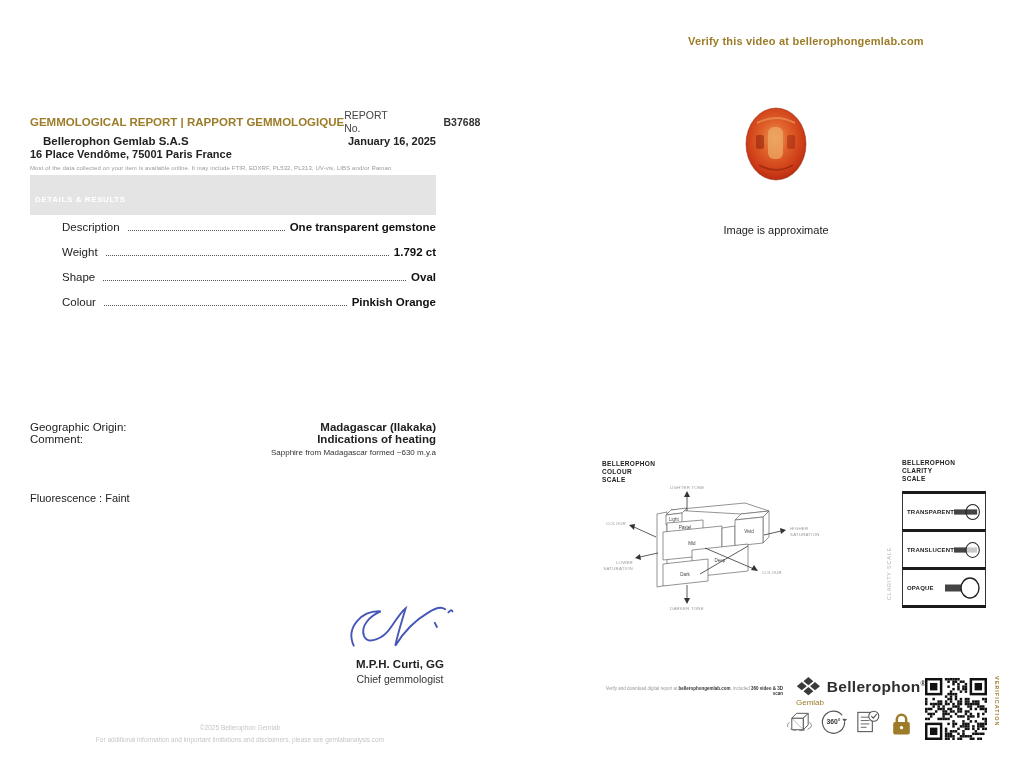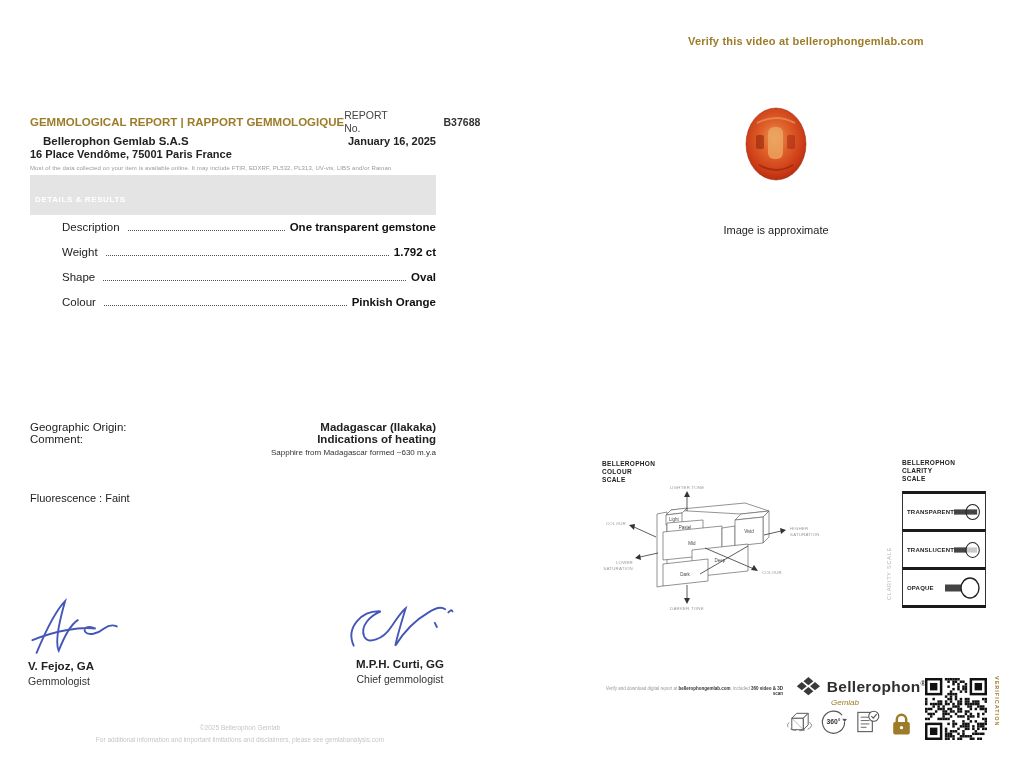--- a/index.html
+++ b/index.html
@@ -80,21 +80,21 @@
     height: 38px; display: flex; align-items: center; justify-content: space-between; padding: 0 4px; }
   .clarity-label { font-size: 6px; font-weight: 700; letter-spacing: .2px; color: #222; }
   
   .verif-note { position: absolute; top: 686px; left: 595px; width: 188px; text-align: right;
     font-size: 4.5px; color: #999; }
   .verif-note b { color: #333; }
   .brand { position: absolute; top: 676px; left: 796px; width: 130px; }
   .brand-row { display: flex; align-items: center; }
   .brand-word { font-size: 15.5px; font-weight: 600; color: #2e2e2e; letter-spacing: .3px; margin-left: 6px; }
   .brand-reg { font-size: 7px; vertical-align: super; color: #2e2e2e; }
-  .brand-sub { text-align: center; font-size: 8px; font-style: italic; color: #9c7c28; margin-top: 0px; padding-right: 32px; }
+  .brand-sub { text-align: left; font-size: 8px; color: #9c7c28; margin-top: 0px; padding-right: 32px; }
   .icons-row { position: absolute; top: 708px; left: 786px; width: 130px; display: flex; gap: 7px; align-items: flex-end; }
   .qr-wrap { position: absolute; top: 678px; left: 925px; width: 62px; height: 62px; }
   .verification-side { position: absolute; top: 676px; left: 994px; height: 60px;
     writing-mode: vertical-rl; font-size: 5.5px; font-weight: 700; color: #9c7c28; letter-spacing: 1px; }
 </style>
 </head>
 <body>
 
 <div class="page">
 
@@ -144,30 +144,20 @@
       <span class="val">Madagascar (Ilakaka)</span>
     </div>
     <div class="comment-row">
       <span>Comment:</span>
       <span class="val">Indications of heating</span>
     </div>
     <div class="origin-note">Sapphire from Madagascar formed ~630 m.y.a</div>
   </div>
   <div class="fluorescence">Fluorescence : Faint</div>
 
-  <div class="sig-block sig-1">
-    <svg class="sig-img" width="110" height="58" viewBox="0 0 100 55">
-      <g fill="none" stroke="#4456b7" stroke-width="1.8" stroke-linecap="round">
-        <path d="M6,52 C16,28 26,10 33,3 C27,24 23,42 27,50 C32,37 39,25 45,21"></path>
-        <path d="M2,40 C24,31 48,27 62,29 C55,26 50,28 52,32 C55,36 64,34 70,29 C74,26 78,25 82,27"></path>
-      </g>
-    </svg>
-    <div class="sig-name">V. Fejoz, GA</div>
-    <div class="sig-title">Gemmologist</div>
-  </div>
   <div class="sig-block sig-2">
     <svg class="sig-img" width="115" height="52" viewBox="0 0 110 50" style="margin:0 auto;">
       <g fill="none" stroke="#4456b7" stroke-width="1.8" stroke-linecap="round">
         <path d="M10,42 C2,24 18,8 36,9 C26,13 16,23 20,33 C24,41 38,36 46,24 C52,15 56,9 60,6 C56,19 52,32 50,42 C58,29 70,17 82,10 C88,6 94,4 98,7"></path>
         <path d="M101,10 C103,8 104,7 105,9"></path>
         <path d="M88,20 L90,24"></path>
       </g>
     </svg>
     <div class="sig-name">M.P.H. Curti, GG</div>
     <div class="sig-title">Chief gemmologist</div>

